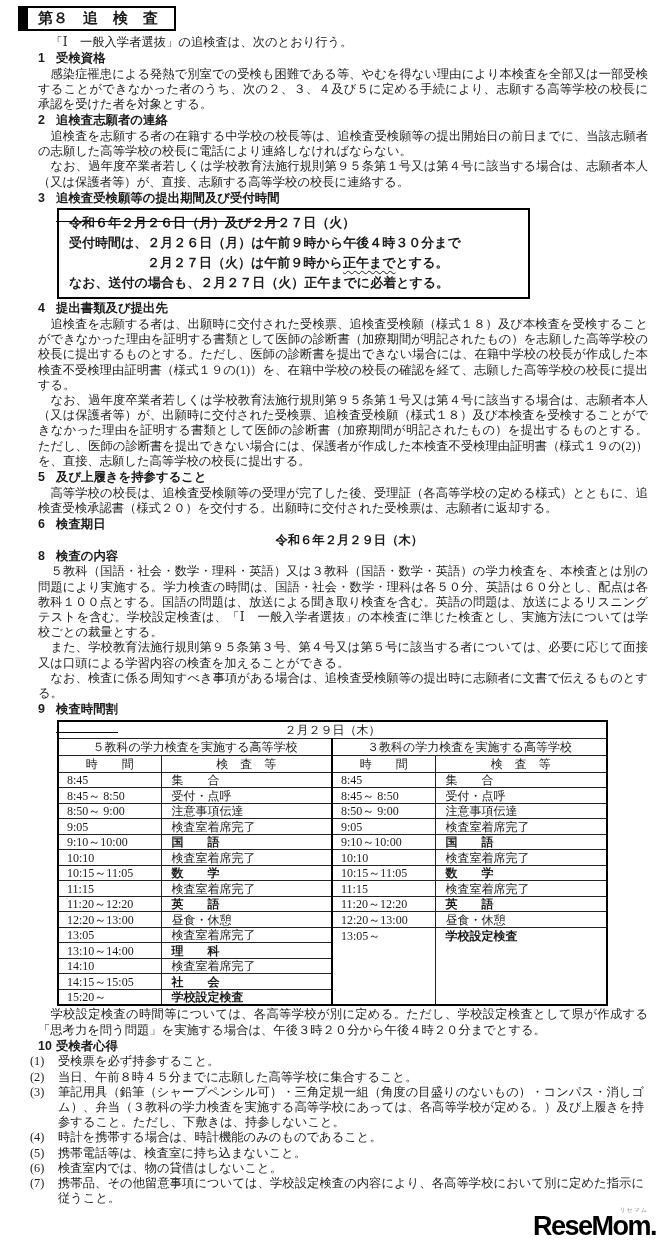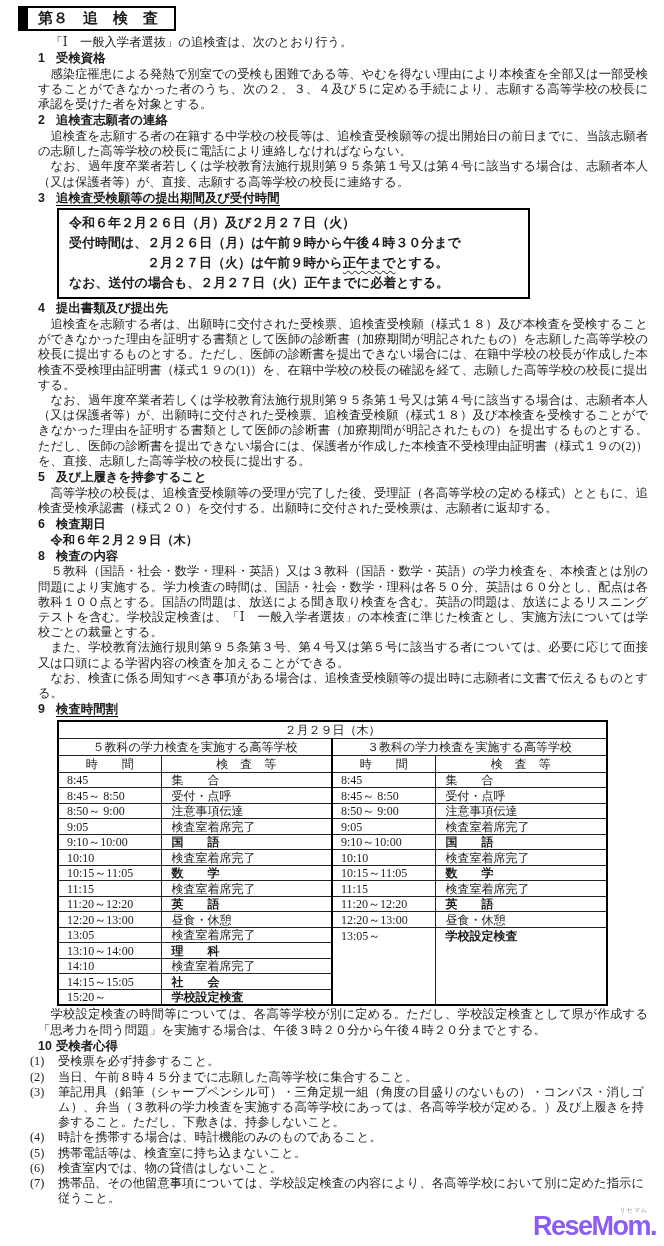--- a/index.html
+++ b/index.html
@@ -33,29 +33,29 @@
 
   .sec { margin:0; }
   .sec-head {
     margin:1px 0 0 0;
     padding-left:20px;
     font-family:"Liberation Sans","DejaVu Sans",sans-serif;
     font-weight:bold;
     font-size:12.4px; line-height:15.6px;
   }
   .sec-num { display:inline-block; min-width:18px; }
-  .sec-title.underlined { border-bottom:1.3px solid #000; padding-bottom:0px; }
+  .sec-title.underlined { border-bottom:1.3px solid #000; padding-bottom:16px; }
 
   .para {
     margin:0 0 0 20px;
     text-indent:12.5px;
     text-align:justify;
   }
   .line-ind { margin:0 0 0 20px; text-indent:12.5px; }
-  .bold-line { font-family:"Liberation Sans","DejaVu Sans",sans-serif; font-weight:bold; }
+  .bold-line { font-family:"Liberation Sans","DejaVu Sans",sans-serif; font-weight:bold;text-align:center; }
 
   
   .notice-box {
     box-sizing:border-box;
     margin:2px 0 2px 39px;
     width:473px;
     border:2px solid #000;
     padding:3px 10px 4px 10px;
     font-family:"Liberation Sans","DejaVu Sans",sans-serif;
     font-weight:bold;
@@ -100,21 +100,21 @@
   .logo-ruby {
     position:absolute; top:-6px; right:8px;
     font-size:6px; line-height:6px; letter-spacing:1px;
     color:#8a8a8a;
     font-family:"Liberation Sans","DejaVu Sans",sans-serif;
   }
   .logo-text, .logo-dot {
     font-family:"Liberation Sans","DejaVu Sans",sans-serif;
     font-weight:bold;
     font-size:27px; line-height:27px;
-    color:#8b5cf6;
+    color:#000000;
     letter-spacing:-1.5px;
   }
 </style>
 </head>
 <body>
 
 <div class="page">
 
   <div class="title-box">
     <span>第８　追　検　査</span>

